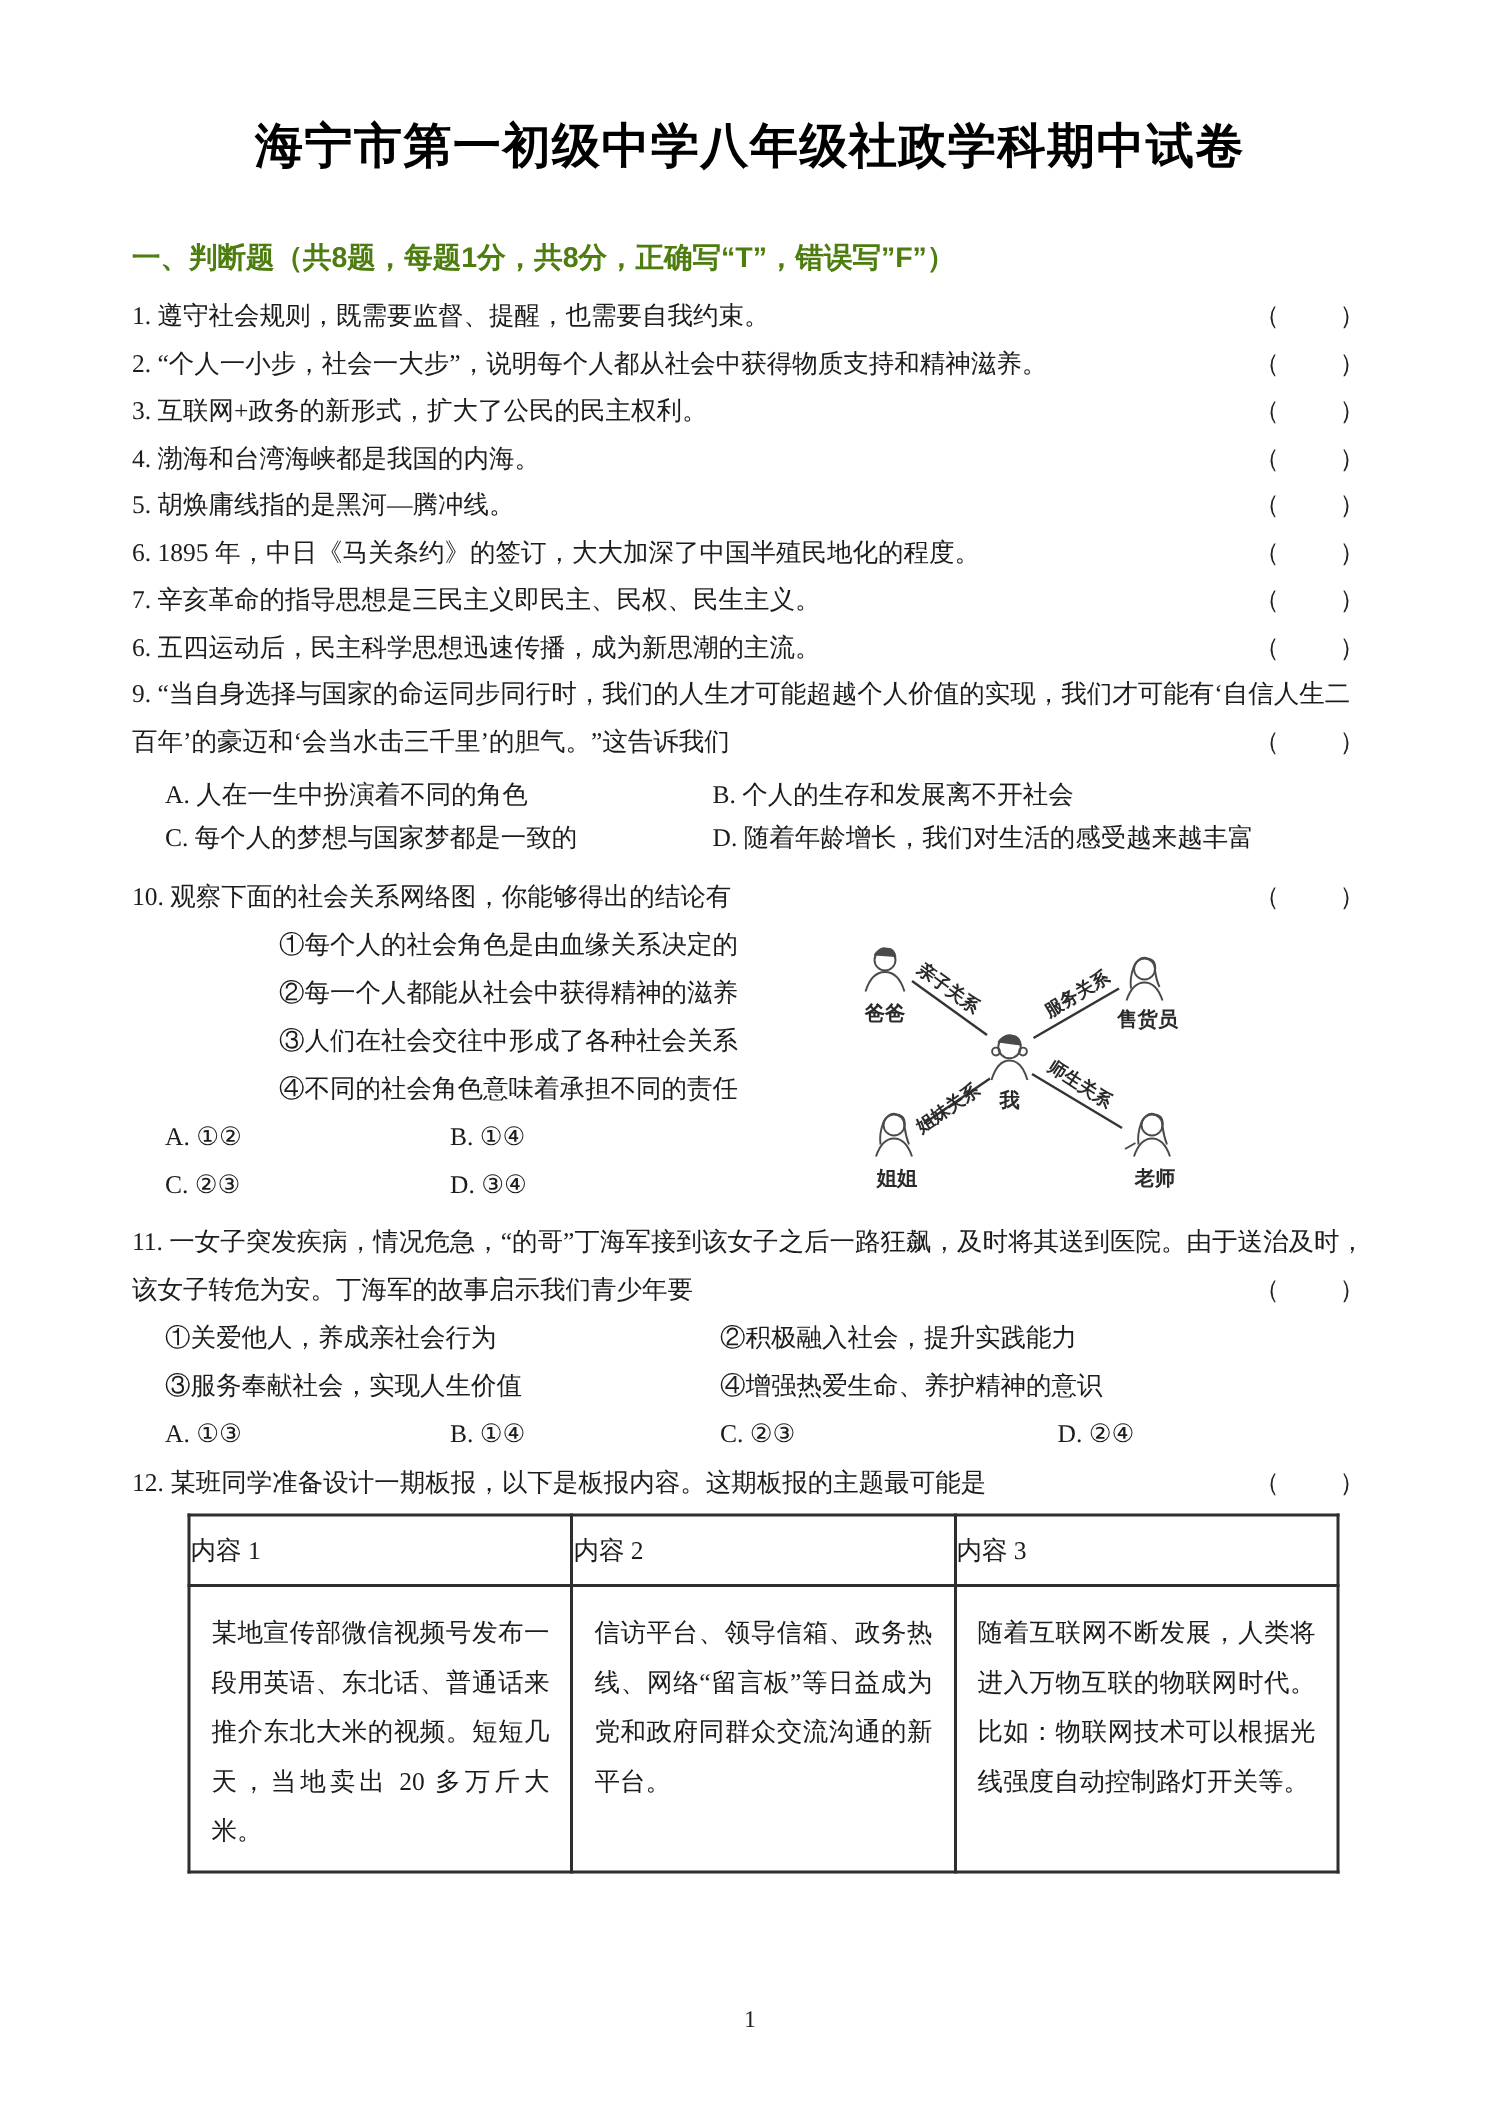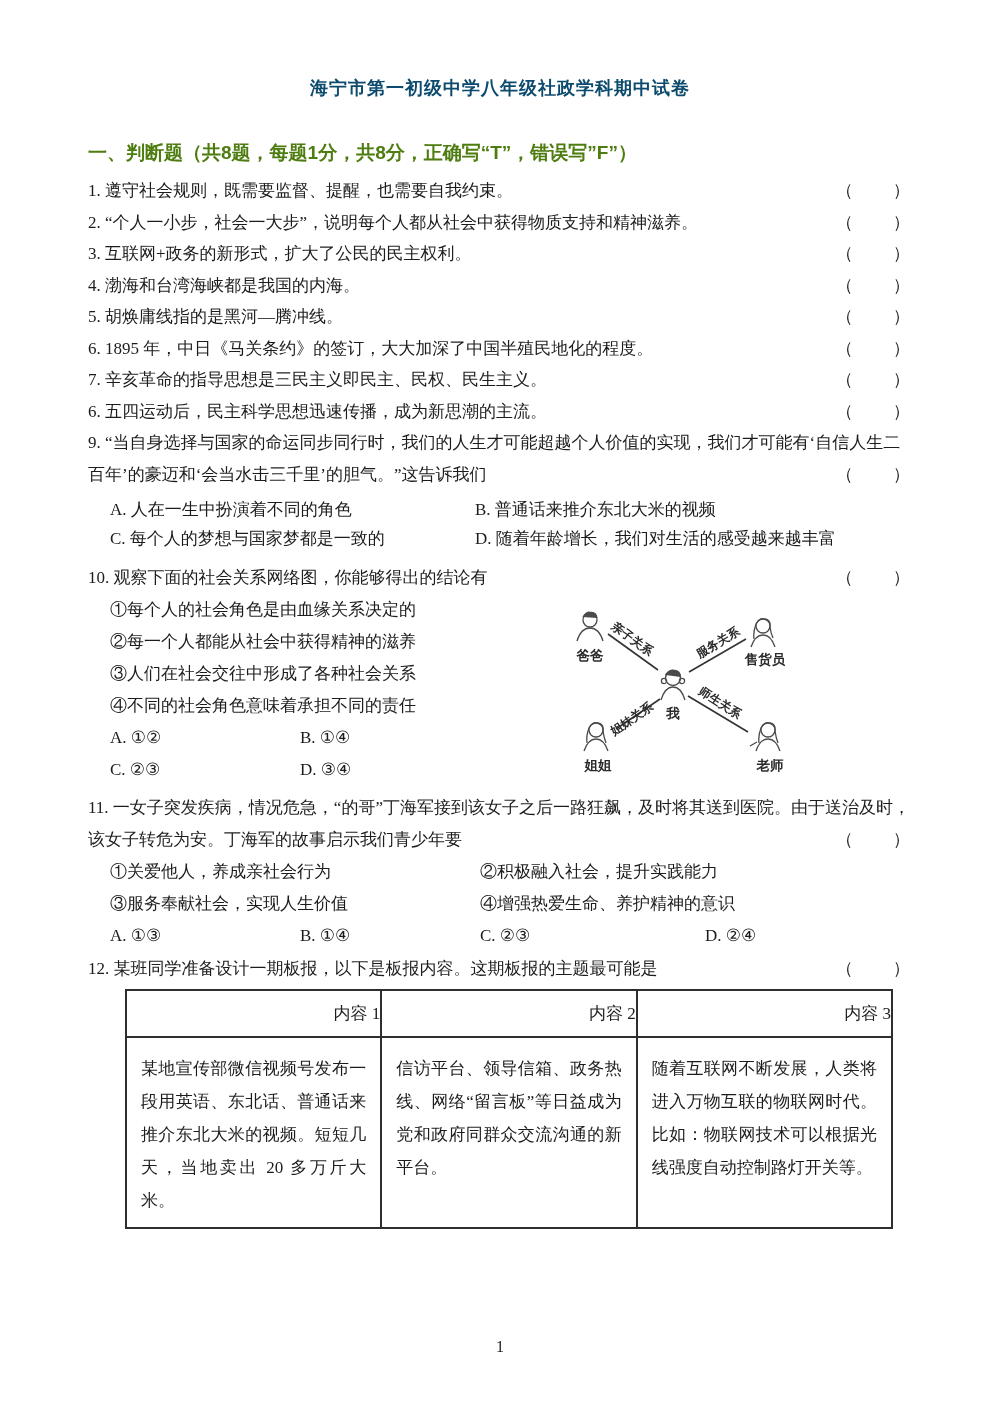--- a/index.html
+++ b/index.html
@@ -15,23 +15,23 @@
     font-size: 17px;
     overflow: hidden;
   }
   .content { padding: 0 88px; }
 
   .exam-title {
     margin-top: 76px;
     text-align: center;
     font-family: "Liberation Sans", sans-serif;
     font-weight: 700;
-    font-size: 18px;
+    font-size: 32px;
     letter-spacing: 1px;
-    color: #0c4a6e;
+    color: #000000;
   }
 
   .sec-heading {
     font-family: "Liberation Sans", sans-serif;
     font-weight: 700;
     font-size: 19px;
     color: #4d7c0f;
     line-height: 30px;
   }
   .sec1-heading { margin-top: 38px; margin-bottom: 7px; }
@@ -53,21 +53,21 @@
   .stem { line-height: 32px; }
   .stem-pad { padding-right: 2px; }
 
   .opts-2col {
     display: grid;
     grid-template-columns: 365px auto;
     padding-left: 22px;
     line-height: 28.5px;
     margin-top: 5px;
   }
-  .items-col { padding-left: 22px; line-height: 32px; width: 480px; }
+  .items-col { padding-left: 22px; line-height: 32px; width: 480px; text-align: center; }
   .opts-q10 {
     display: grid;
     grid-template-columns: 190px auto;
     padding-left: 22px;
     line-height: 32px;
     width: 470px;
   }
   .opts-q11 {
     display: grid;
     grid-template-columns: 190px 180px 225px auto;
@@ -108,21 +108,21 @@
     table-layout: fixed;
   }
   .board-table th, .board-table td {
     border: 2px solid #2e2e2e;
     font-weight: normal;
     font-size: 17px;
     vertical-align: top;
   }
   .board-table th {
     height: 47px;
-    text-align: right;
+    text-align: left;
     vertical-align: middle;
   }
   .board-table td {
     height: 158px;
     padding: 14px 14px 10px 14px;
     line-height: 33px;
     text-align: justify;
     margin-left: 26px;
   }
 
@@ -155,21 +155,21 @@
       <p class="q judge-q"><span>6. 1895 年，中日《马关条约》的签订，大大加深了中国半殖民地化的程度。</span><span class="bracket">（　　）</span></p>
       <p class="q judge-q"><span>7. 辛亥革命的指导思想是三民主义即民主、民权、民生主义。</span><span class="bracket">（　　）</span></p>
       <p class="q judge-q"><span>6. 五四运动后，民主科学思想迅速传播，成为新思潮的主流。</span><span class="bracket">（　　）</span></p>
     </div>
 
 
     <div>
       <p class="q stem stem-pad"><span>9. “当自身选择与国家的命运同步同行时，我们的人生才可能超越个人价值的实现，我们才可能有‘自信人生二百年’的豪迈和‘会当水击三千里’的胆气。”这告诉我们</span><span class="bracket">（　　）</span></p>
       <div class="opts-2col">
         <span>A. 人在一生中扮演着不同的角色</span>
-        <span>B. 普通话来推介东北大米的视频</span>
+        <span>B. 个人的生存和发展离不开社会</span>
         <span>C. 每个人的梦想与国家梦都是一致的</span>
         <span>D. 随着年龄增长，我们对生活的感受越来越丰富</span>
       </div>
     </div>
 
     <div class="q10-wrap">
       <p class="q stem"><span>10. 观察下面的社会关系网络图，你能够得出的结论有</span><span class="bracket">（　　）</span></p>
       <div class="items-col">
         <div>①每个人的社会角色是由血缘关系决定的</div>
         <div>②每一个人都能从社会中获得精神的滋养</div>

